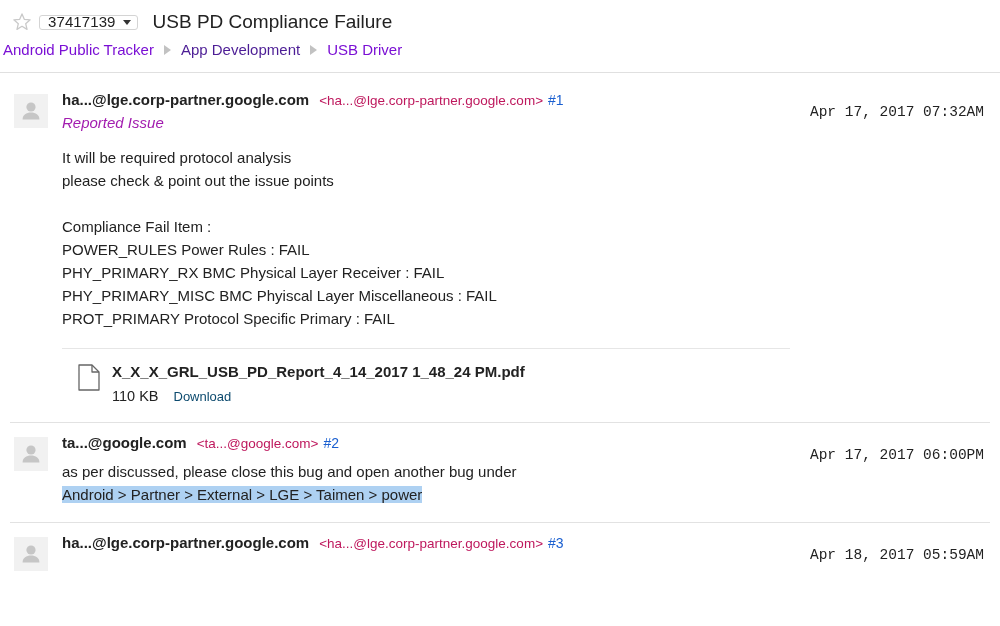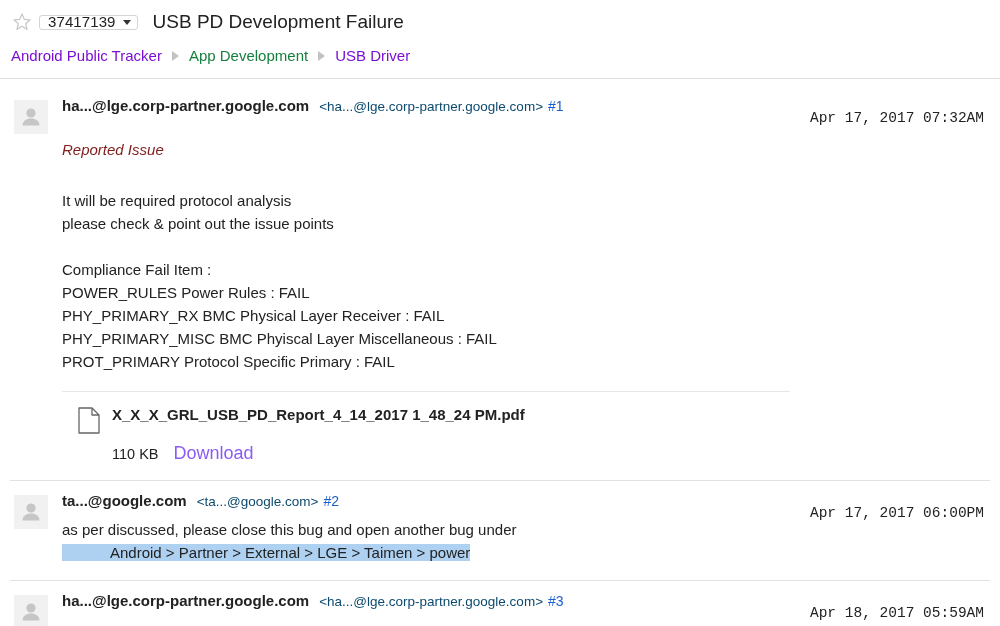--- a/index.html
+++ b/index.html
@@ -70,35 +70,35 @@
   .starred-line {
     font-size: 14px;
     color: #222222;
     padding-left: 44px;
     margin-top: 6px;
     line-height: 18px;
   }
 
   
   .breadcrumb {
-    padding-left: 11px;
-    margin-top: 10px;
+    padding-left: 3px;
+    margin-top: 4px;
     display: flex;
     align-items: center;
     height: 22px;
   }
   .crumb {
     font-size: 15px;
     text-decoration: none;
     cursor: pointer;
     line-height: 20px;
     white-space: nowrap;
   }
   .crumb.visited { color: #7a0fd4; }
-  .crumb.normal  { color: #15803d; }
+  .crumb.normal  { color: #4c1d95; }
   .crumb-sep {
     margin: 0 10px;
     width: 0;
     height: 0;
     border-top: 5px solid transparent;
     border-bottom: 5px solid transparent;
     border-left: 7px solid #c2c2c2;
   }
 
   .header-rule {
@@ -140,21 +140,21 @@
     line-height: 19px;
     height: 20px;
   }
   .author {
     font-size: 15px;
     font-weight: bold;
     color: #222222;
   }
   .author-email {
     font-size: 13.5px;
-    color: #0c4a6e;
+    color: #be185d;
     margin-left: 10px;
   }
   .comment-num {
     font-size: 14px;
     color: #1a5fd0;
     margin-left: 5px;
     text-decoration: none;
     cursor: pointer;
   }
   .comment-date {
@@ -162,37 +162,36 @@
     right: 16px;
     top: 14px;
     font-size: 14.5px;
     color: #222222;
     white-space: nowrap;
     font-family: Liberation Mono, monospace;
   }
   .reported-issue {
     font-size: 15px;
     font-style: italic;
-    color: #7f1d1d;
-    margin-top: 24px;
+    color: #a21caf;
+    margin-top: 3px;
     line-height: 19px;
   }
   .comment-body {
     font-size: 15px;
     color: #222222;
     line-height: 23px;
-    margin-top: 30px;
+    margin-top: 14px;
     white-space: pre-wrap;
   }
   .comment-body.tight { margin-top: 7px; }
 
   .selected-text {
     background: #aed1f2;
     display: inline;
-    padding-left: 48px;
   }
 
   
   .attachment-rule {
     height: 1px;
     background: #e6e6e6;
     margin: 18px 200px 0 0;
   }
   .attachment {
     display: flex;
@@ -210,32 +209,32 @@
   }
   .attach-meta { display: block; text-align: right; }
   .attach-name {
     font-size: 15px;
     font-weight: bold;
     color: #222222;
     line-height: 19px;
     display: block;
   }
   .attach-sub {
-    margin-top: 20px;
+    margin-top: 6px;
     display: flex;
     align-items: baseline;
     line-height: 19px;
   }
   .attach-size {
     font-size: 14.5px;
     color: #222222;
   }
   .attach-download {
-    font-size: 18px;
-    color: #8b5cf6;
+    font-size: 13px;
+    color: #0c4a6e;
     margin-left: 15px;
     text-decoration: none;
     cursor: pointer;
   }
   .pad-bottom { height: 16px; }
 </style>
 </head>
 <body>
 
 <div class="issue-header">
@@ -244,21 +243,21 @@
 
     <svg class="star-icon" viewBox="0 0 24 24">
       <path d="M12 3.2 L14.5 9.1 L20.9 9.6 L16.0 13.8 L17.5 20.0 L12 16.7 L6.5 20.0 L8.0 13.8 L3.1 9.6 L9.5 9.1 Z" fill="none" stroke="#c9c9c9" stroke-width="1.4" stroke-linejoin="round"></path>
     </svg>
 
     <div class="id-select">
       <span class="id-text">37417139</span>
       <span class="caret"></span>
     </div>
 
-    <div class="issue-title">USB PD Development Failure</div>
+    <div class="issue-title">USB PD Compliance Failure</div>
   </div>
 
 
   <div class="breadcrumb">
     <a class="crumb visited" href="#">Android Public Tracker</a>
     <span class="crumb-sep"></span>
     <a class="crumb normal" href="#">App Development</a>
     <span class="crumb-sep"></span>
     <a class="crumb visited" href="#">USB Driver</a>
   </div>

